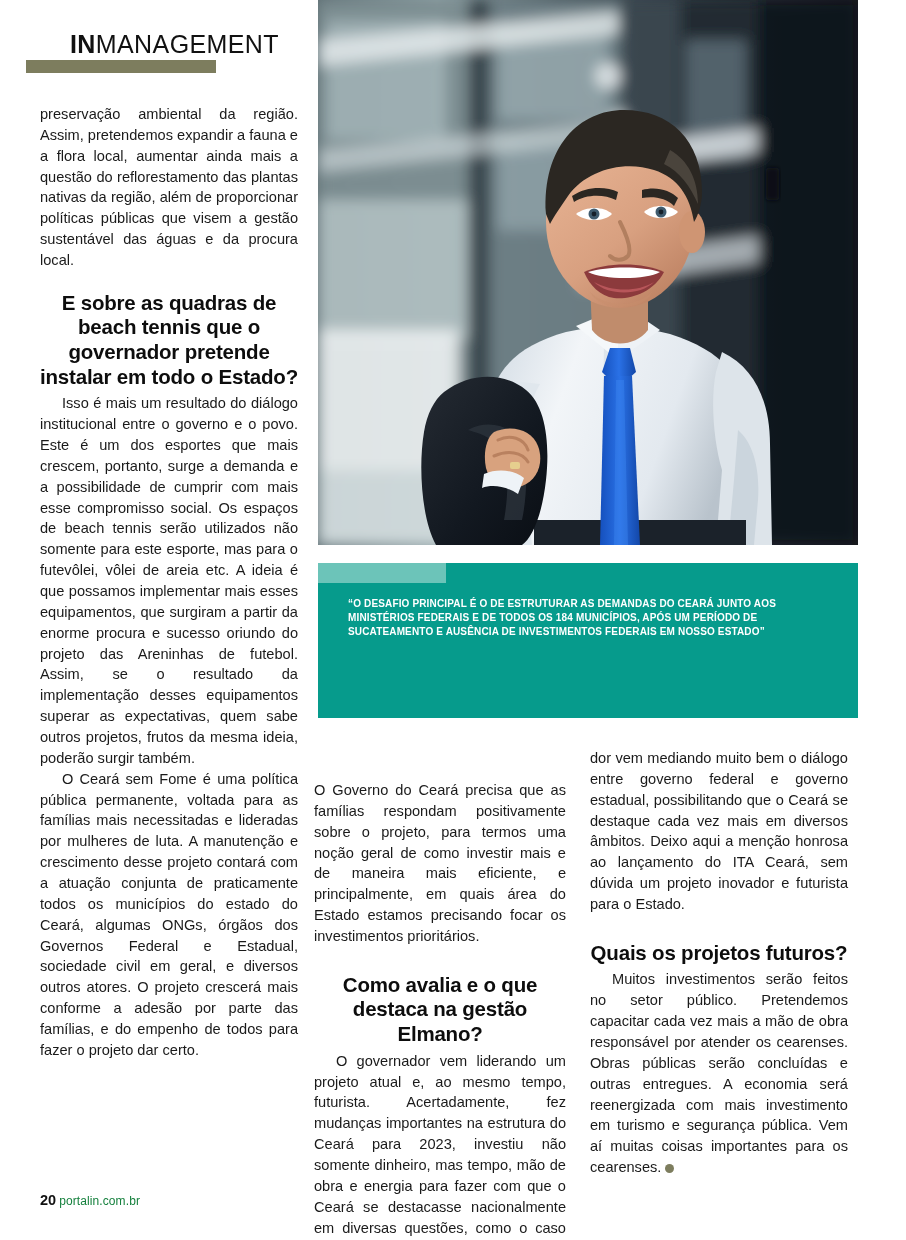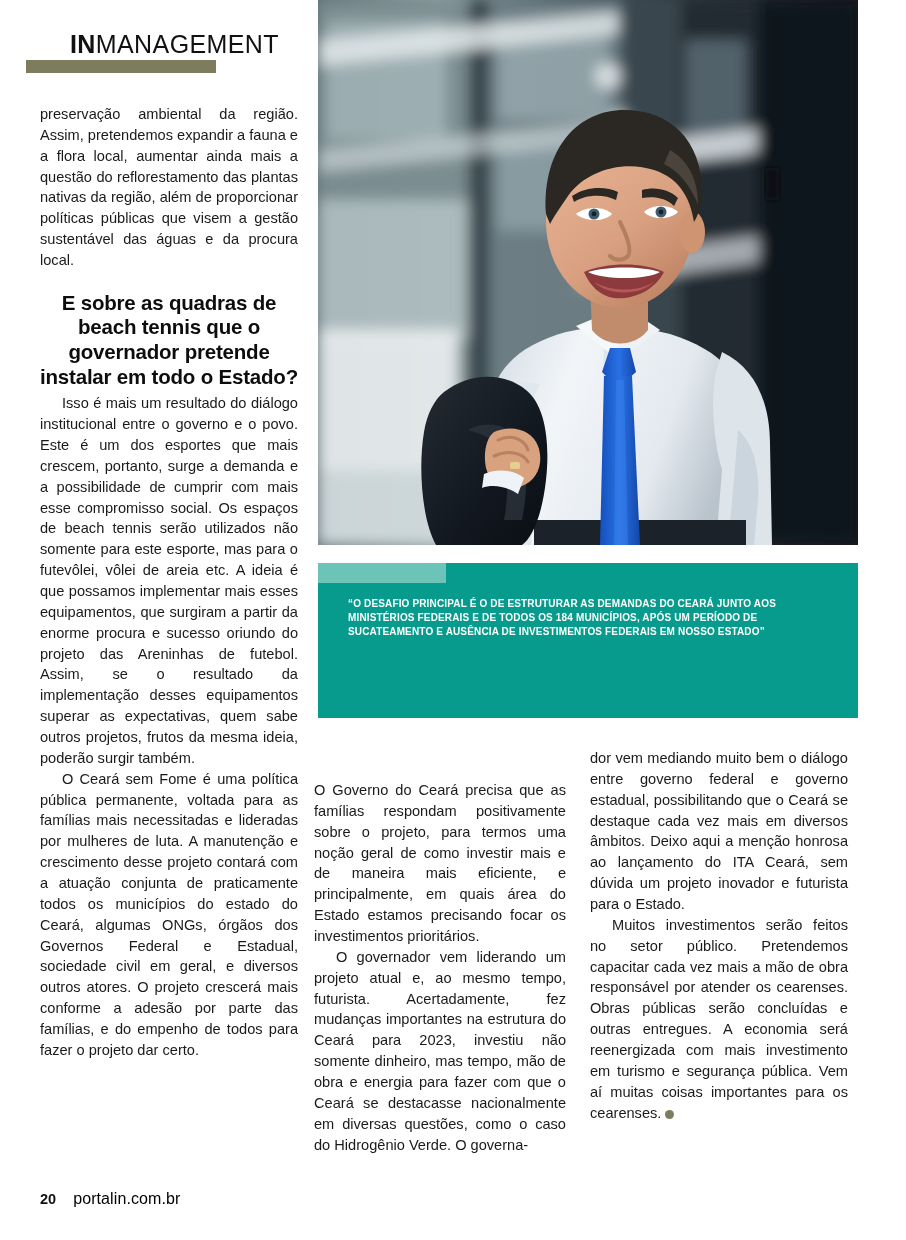--- a/index.html
+++ b/index.html
@@ -129,30 +129,30 @@
     top: 1px;
   }
 
   
   .footer {
     position: absolute;
     left: 40px;
     bottom: 32px;
     display: flex;
     align-items: baseline;
-    gap: 17px;
+    gap: 3px;
   }
   .footer-page {
     font-size: 14.5px;
     font-weight: 700;
     color: #111111;
   }
   .footer-site {
-    font-size: 16px;
-    color: #000000;
+    font-size: 12px;
+    color: #15803d;
     letter-spacing: 0.1px;
   }
 </style>
 </head>
 <body>
 
 <div class="masthead">
   <div class="masthead-title"><span class="mast-bold">IN</span><span>MANAGEMENT</span></div>
 </div>
 <div class="masthead-rule"></div>
@@ -287,24 +287,26 @@
 
 <div class="col col-1">
   <p class="body">preservação ambiental da região. Assim, pretendemos expandir a fauna e a flora local, aumentar ainda mais a questão do reflorestamento das plantas nativas da região, além de proporcionar políticas públicas que visem a gestão sustentável das águas e da procura local.</p>
   <h2 class="question first">E sobre as quadras de beach tennis que o governador pretende instalar em todo o Estado?</h2>
   <p class="body indent">Isso é mais um resultado do diálogo institucional entre o governo e o povo. Este é um dos esportes que mais crescem, portanto, surge a demanda e a possibilidade de cumprir com mais esse compromisso social. Os espaços de beach tennis serão utilizados não somente para este esporte, mas para o futevôlei, vôlei de areia etc. A ideia é que possamos implementar mais esses equipamentos, que surgiram a partir da enorme procura e sucesso oriundo do projeto das Areninhas de futebol. Assim, se o resultado da implementação desses equipamentos superar as expectativas, quem sabe outros projetos, frutos da mesma ideia, poderão surgir também.</p>
   <p class="body indent">O Ceará sem Fome é uma política pública permanente, voltada para as famílias mais necessitadas e lideradas por mulheres de luta. A manutenção e crescimento desse projeto contará com a atuação conjunta de praticamente todos os municípios do estado do Ceará, algumas ONGs, órgãos dos Governos Federal e Estadual, sociedade civil em geral, e diversos outros atores. O projeto crescerá mais conforme a adesão por parte das famílias, e do empenho de todos para fazer o projeto dar certo.</p>
 </div>
 
 <div class="col col-2">
   <p class="body">O Governo do Ceará precisa que as famílias respondam positivamente sobre o projeto, para termos uma noção geral de como investir mais e de maneira mais eficiente, e principalmente, em quais área do Estado estamos precisando focar os investimentos prioritários.</p>
+  <h2 class="question">Como avalia e o que destaca na gestão Elmano?</h2>
   <p class="body indent">O governador vem liderando um projeto atual e, ao mesmo tempo, futurista. Acertadamente, fez mudanças importantes na estrutura do Ceará para 2023, investiu não somente dinheiro, mas tempo, mão de obra e energia para fazer com que o Ceará se destacasse nacionalmente em diversas questões, como o caso do Hidrogênio Verde. O governa-</p>
 </div>
 
 <div class="col col-3">
   <p class="body">dor vem mediando muito bem o diálogo entre governo federal e governo estadual, possibilitando que o Ceará se destaque cada vez mais em diversos âmbitos. Deixo aqui a menção honrosa ao lançamento do ITA Ceará, sem dúvida um projeto inovador e futurista para o Estado.</p>
+  <h2 class="question">Quais os projetos futuros?</h2>
   <p class="body indent"><span>Muitos investimentos serão feitos no setor público. Pretendemos capacitar cada vez mais a mão de obra responsável por atender os cearenses. Obras públicas serão concluídas e outras entregues. A economia será reenergizada com mais investimento em turismo e segurança pública. Vem aí muitas coisas importantes para os cearenses.</span><span class="endmark"></span></p>
 </div>
 
 <div class="footer">
   <span class="footer-page">20</span>
   <span class="footer-site">portalin.com.br</span>
 </div>
 
 </body></html>

